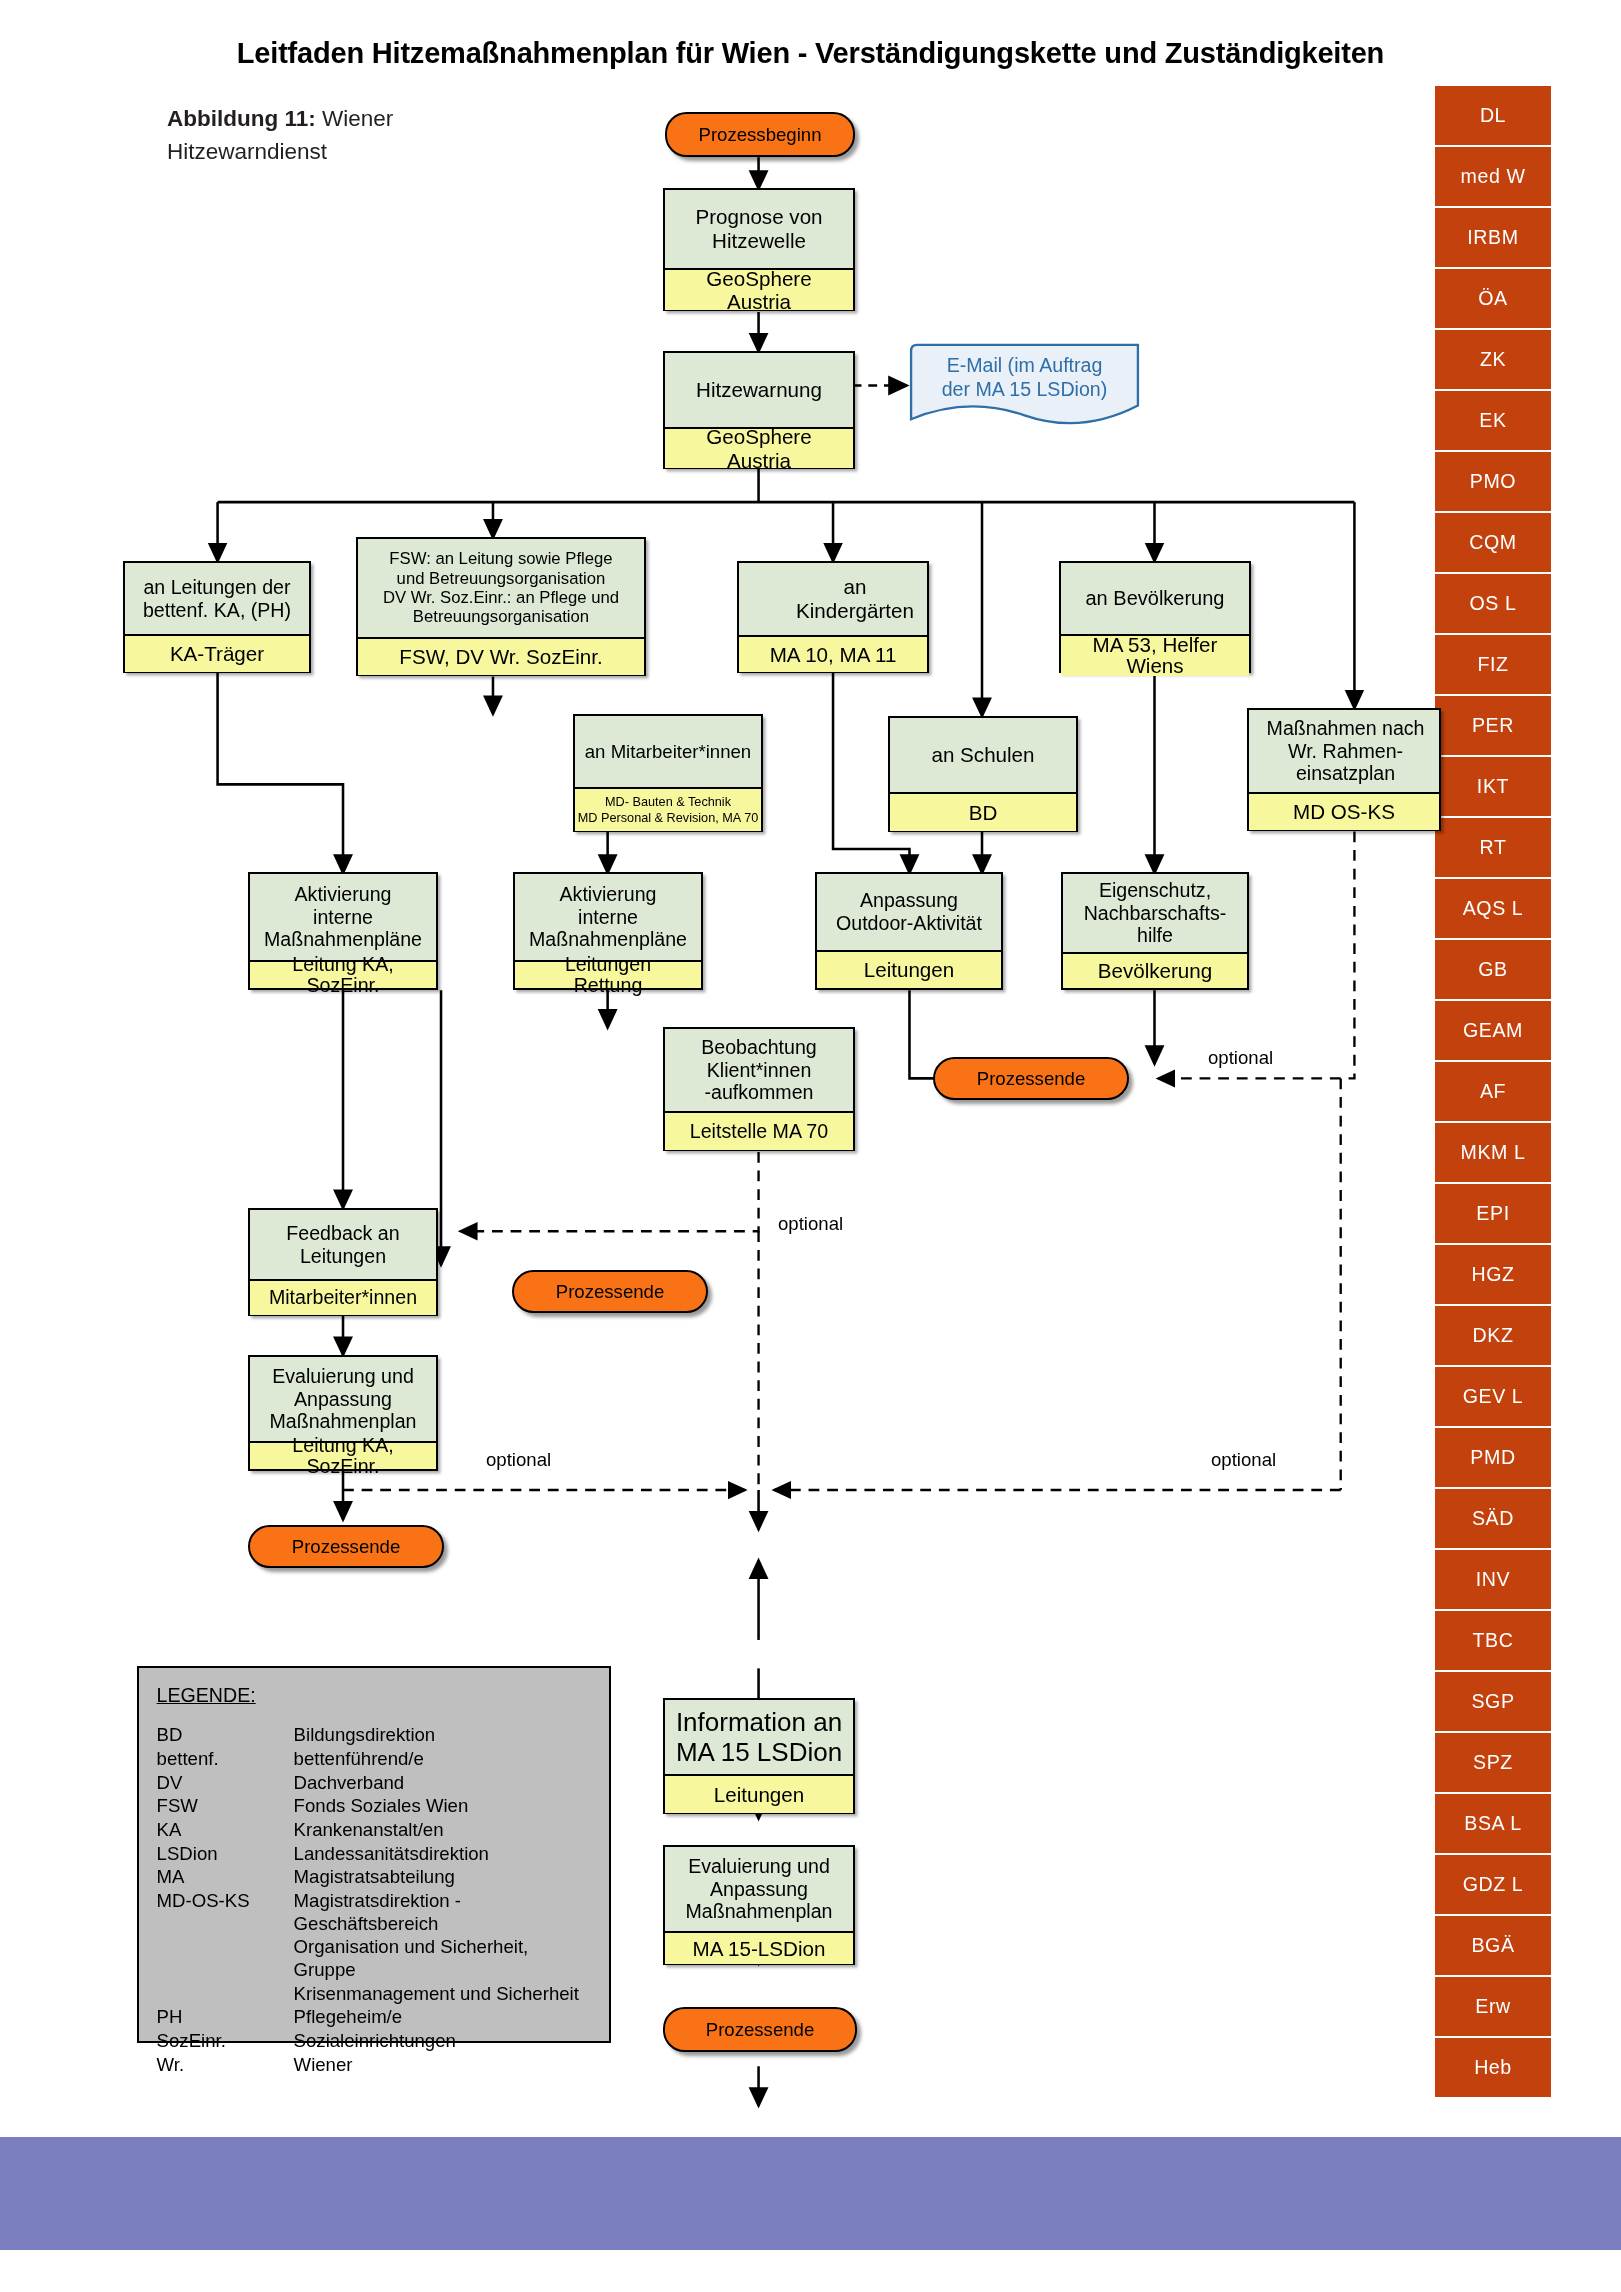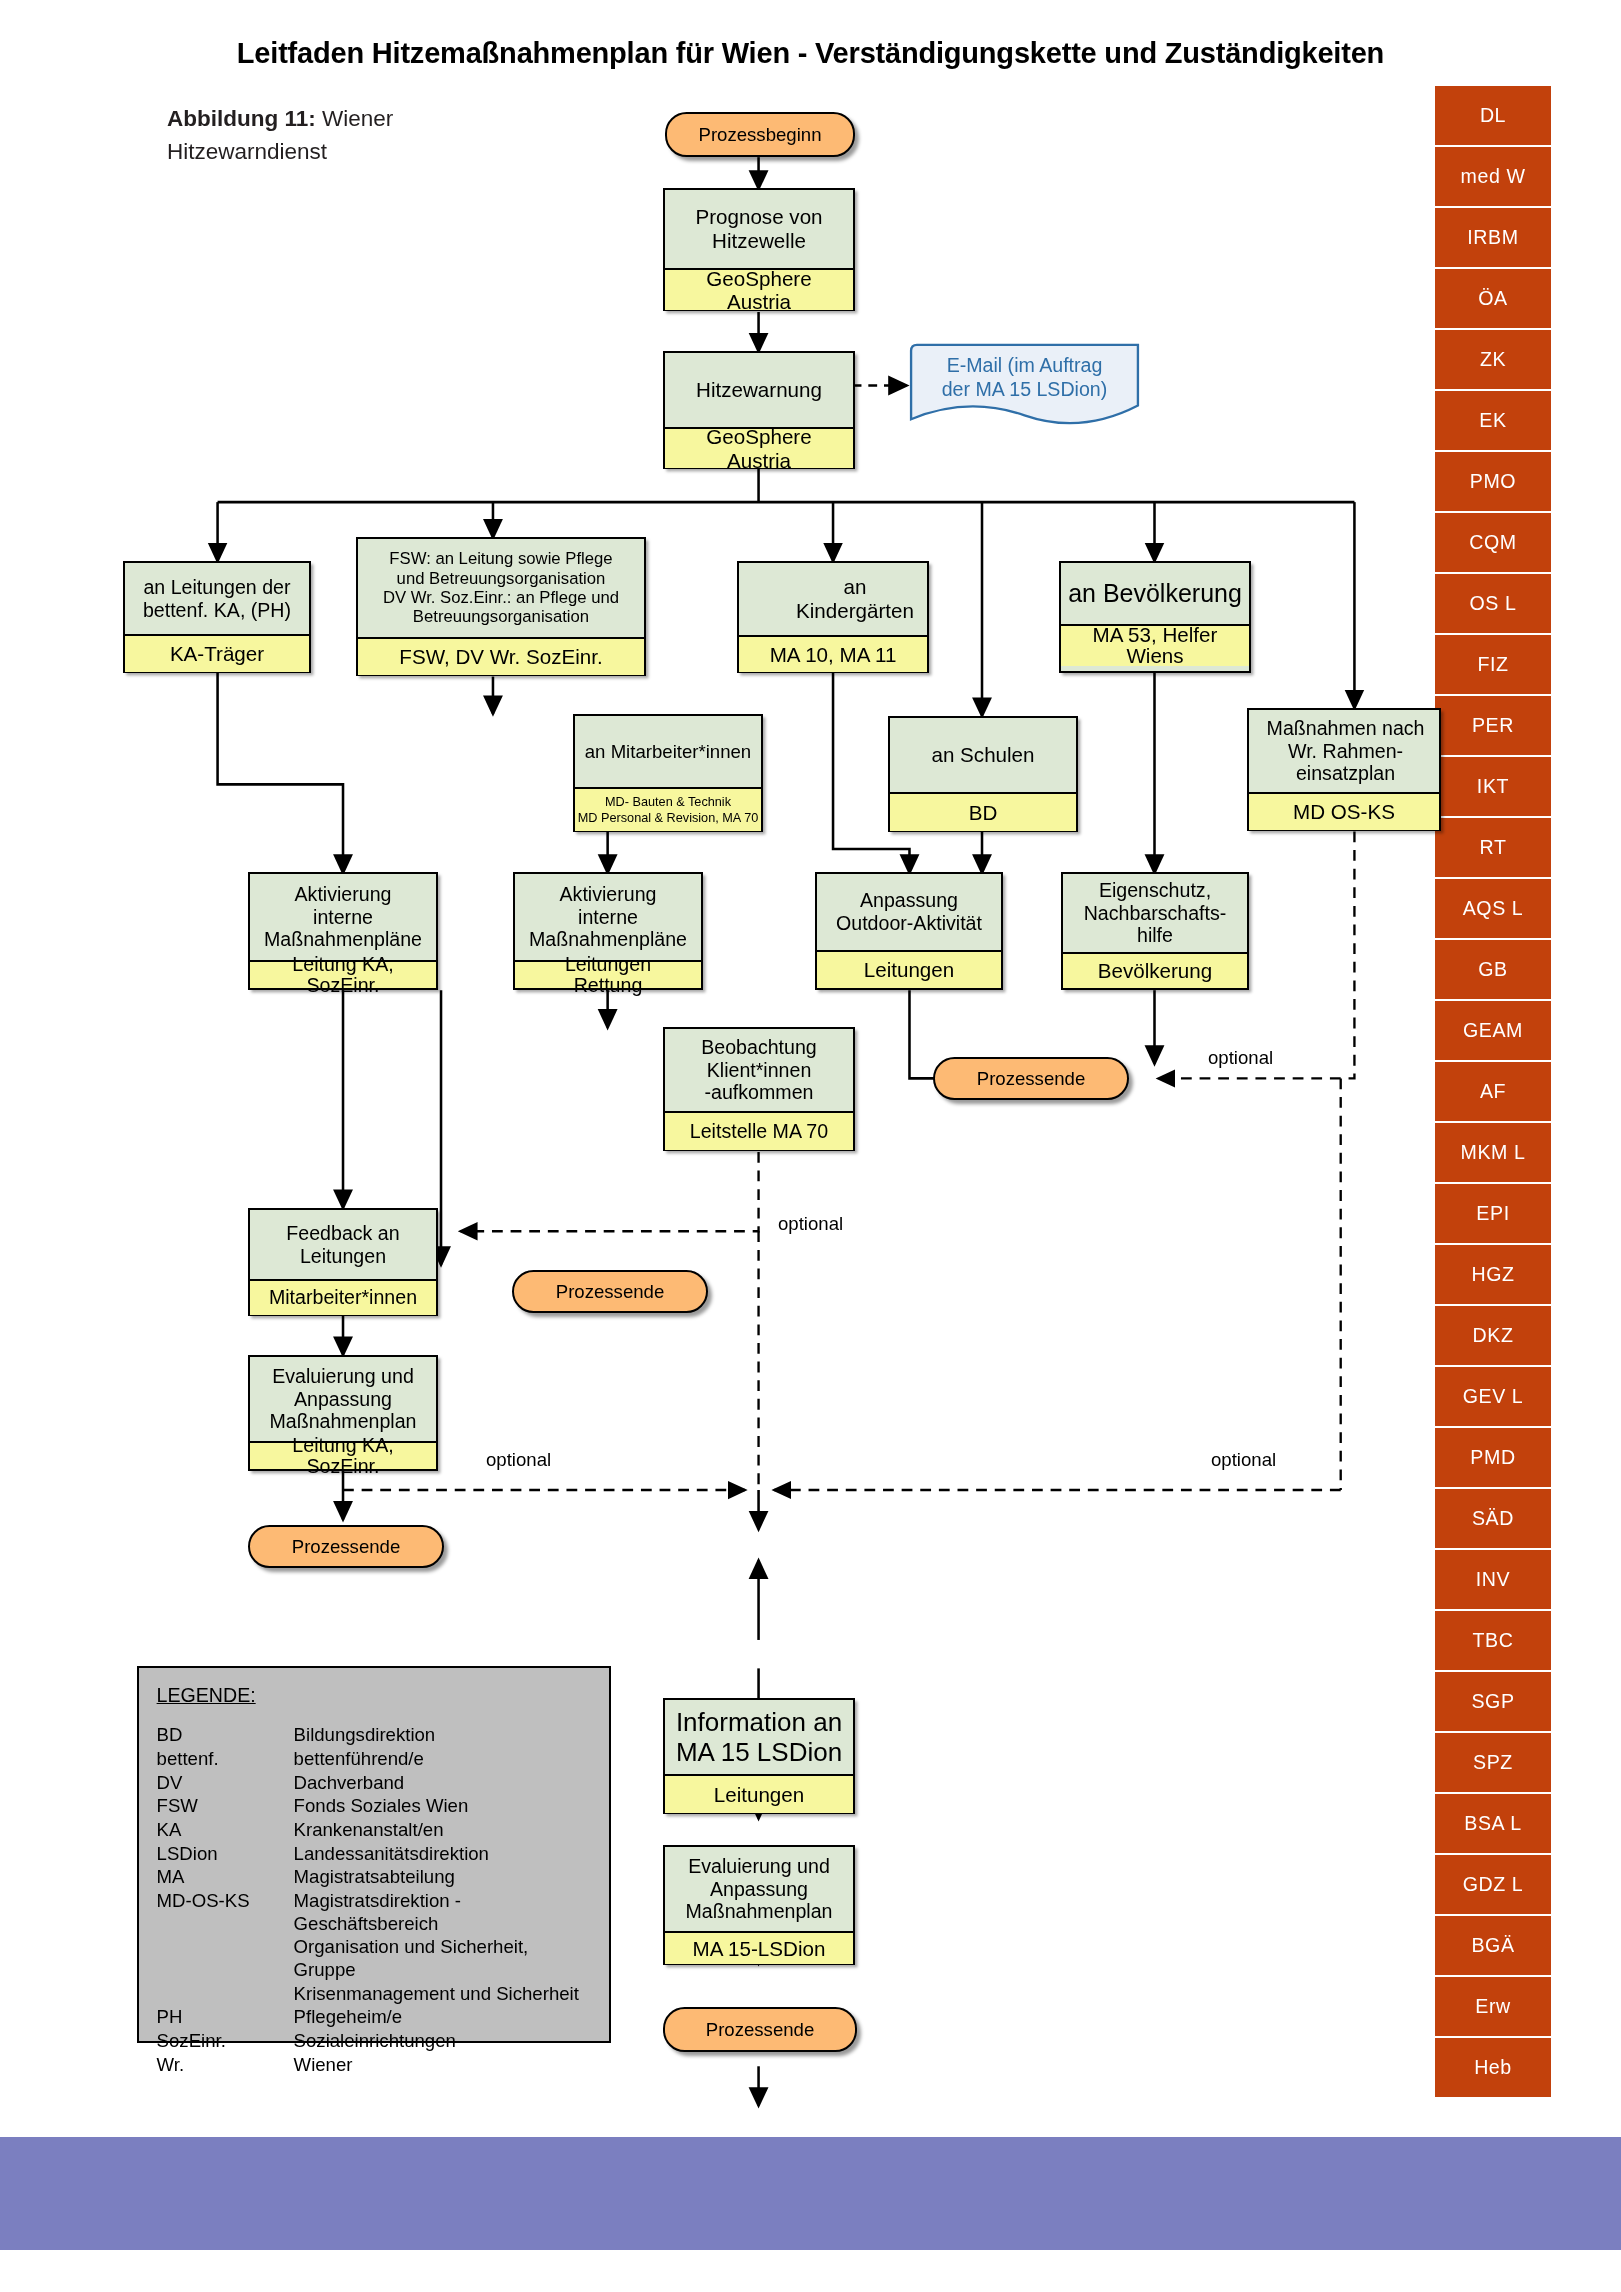--- a/index.html
+++ b/index.html
@@ -57,21 +57,21 @@
     color:#000;line-height:1.16;padding:2px 2.9px;box-sizing:border-box;
   }
   .proc .resp{
     background:#f7f79e;border-top:2.5px solid #000;
     display:flex;align-items:center;justify-content:center;text-align:center;
     color:#000;line-height:1.12;box-sizing:border-box;
     position:relative;
   }
   .proc .resp.overflow{overflow:visible;}
   .term{
-    background:#fdba74;border:2.5px solid #000;border-radius:21.6px;
+    background:#f97316;border:2.5px solid #000;border-radius:21.6px;
     display:flex;align-items:center;justify-content:center;text-align:center;
     color:#000;font-size:18.6px;box-shadow:3.9px 3.9px 3.9px rgba(0,0,0,.4);
   }
   
   .note{
     position:absolute;color:#2f6fa8;font-size:19.6px;line-height:1.25;
     text-align:center;
   }
   .note .note-text{position:absolute;left:0;top:13.7px;width:100%;}
   
@@ -259,21 +259,21 @@
 Betreuungsorganisation</div>
     <div class="resp" style="height:38px;font-size:20.6px;white-space:pre-line;">FSW, DV Wr. SozEinr.</div>
   </div>
 
   <div class="proc node" style="left:737px;top:561px;width:192px;height:112px;">
     <div class="head" style="height:72px;font-size:20.6px;white-space:pre-line;margin-left:44px;">an Kindergärten</div>
     <div class="resp" style="height:37px;font-size:20.6px;white-space:pre-line;">MA 10, MA 11</div>
   </div>
 
   <div class="proc node" style="left:1059px;top:561px;width:192px;height:112px;">
-    <div class="head" style="height:61px;font-size:25px;white-space:pre-line;">an Bevölkerung</div>
+    <div class="head" style="height:71px;font-size:20px;white-space:pre-line;">an Bevölkerung</div>
     <div class="resp" style="height:42px;font-size:20.6px;white-space:pre-line;line-height:1.0;">MA 53, Helfer
 Wiens</div>
   </div>
 
   <div class="proc node" style="left:573px;top:714px;width:190px;height:118px;">
     <div class="head" style="height:71px;font-size:18.6px;white-space:pre-line;">an Mitarbeiter*innen</div>
     <div class="resp" style="height:44px;font-size:12.7px;white-space:pre-line;line-height:1.3;">MD- Bauten &amp; Technik
 MD Personal &amp; Revision, MA 70</div>
   </div>
 

